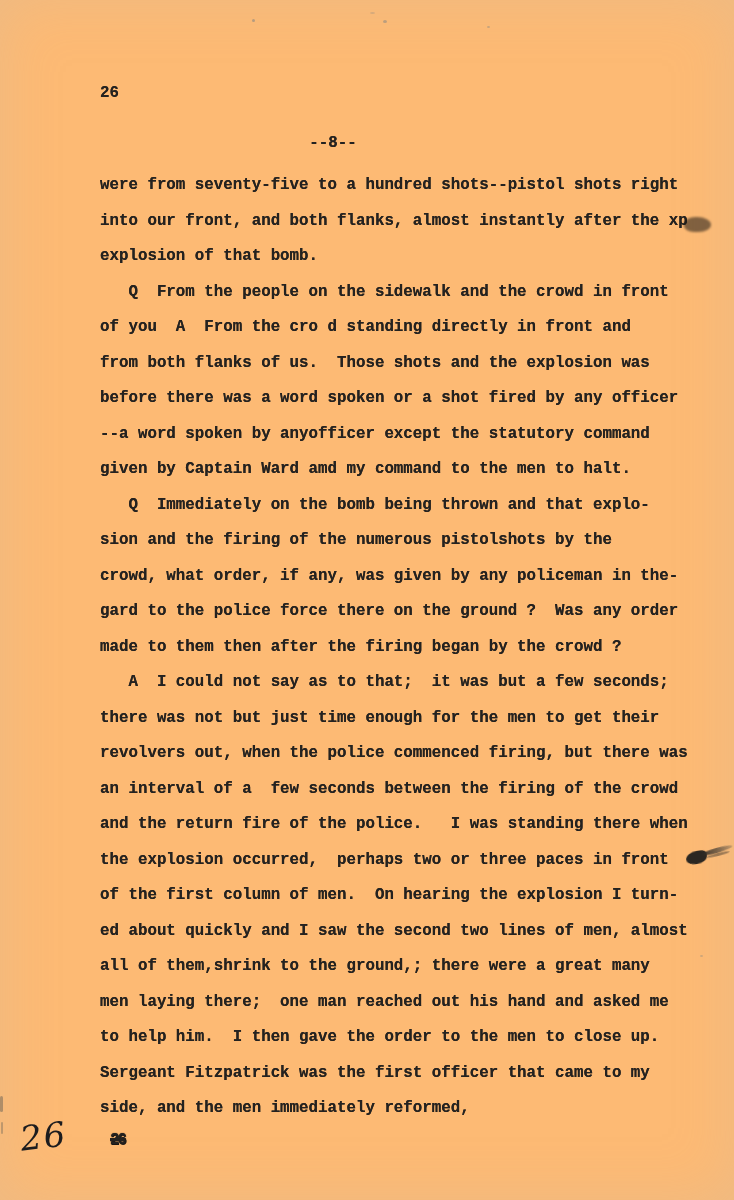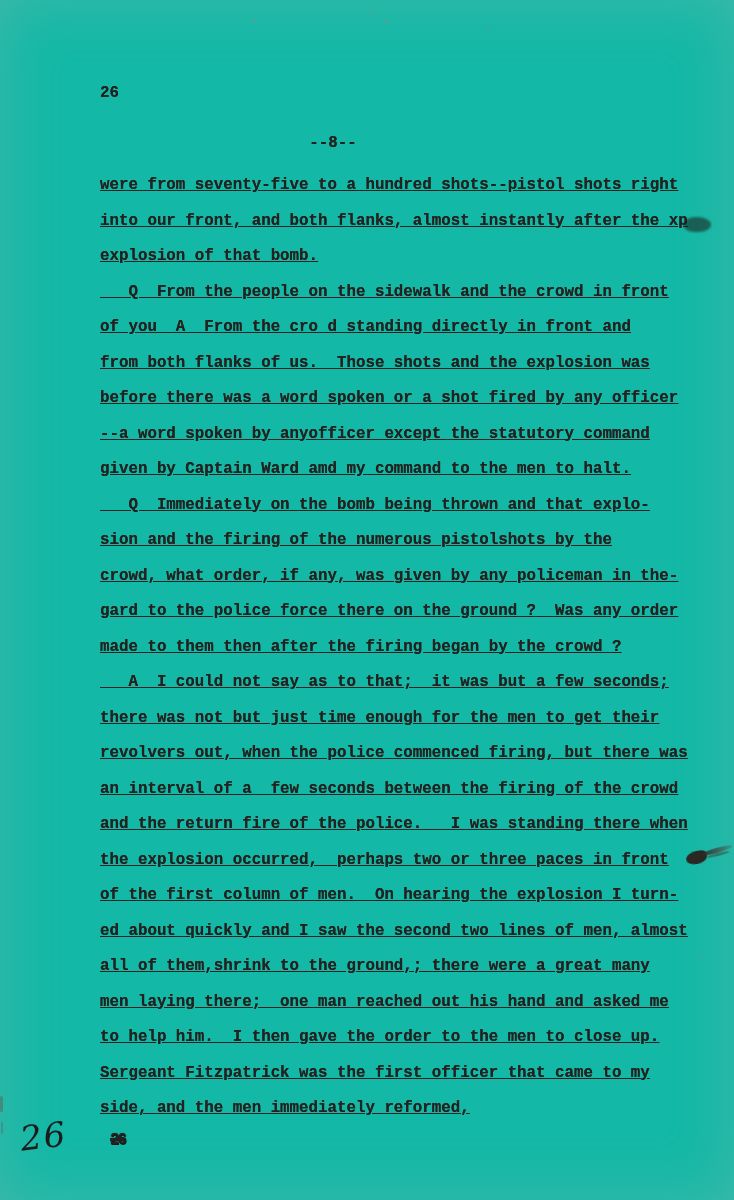--- a/index.html
+++ b/index.html
@@ -5,21 +5,21 @@
   html, body {
     margin: 0;
     padding: 0;
     background: #e8e8e6;
   }
   .scan-page {
     position: relative;
     width: 734px;
     height: 1200px;
     margin: 0 auto;
-    background: #14b8a6;
+    background: #fdba74;
     overflow: hidden;
     font-family: "Liberation Mono", "DejaVu Sans Mono", monospace;
     color: #242220;
     box-shadow: inset 0 0 60px rgba(190,188,180,0.25);
   }
   .typed {
     font-family: "Liberation Mono", "DejaVu Sans Mono", monospace;
     font-size: 15.8px;
     font-weight: 700;
     color: #242220;
@@ -41,21 +41,20 @@
   .typed-body {
     position: absolute;
     left: 100px;
     top: 168px;
     width: 620px;
   }
   .typed-body .tline {
     height: 35.5px;
     line-height: 35.5px;
     white-space: pre;
-    text-decoration: underline;
   }
   .struck-number {
     position: absolute;
     left: 110px;
     top: 1131px;
     line-height: 1.2;
     text-decoration: line-through;
     text-decoration-thickness: 3px;
     letter-spacing: -2px;
     text-shadow: 0 0 1px #1a1816, 0.5px 0.5px 0 #1a1816;

